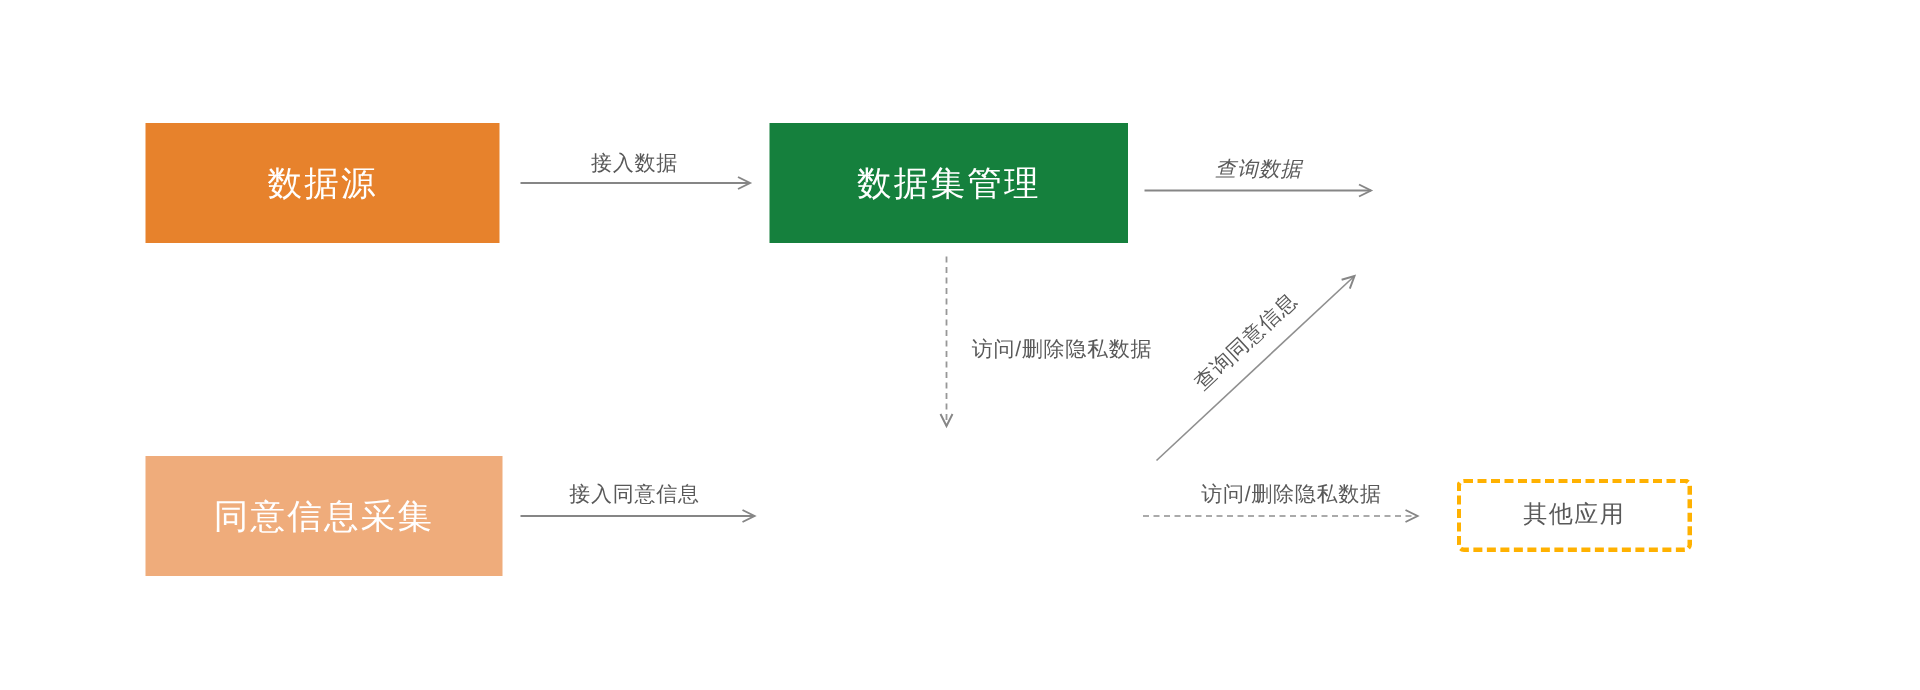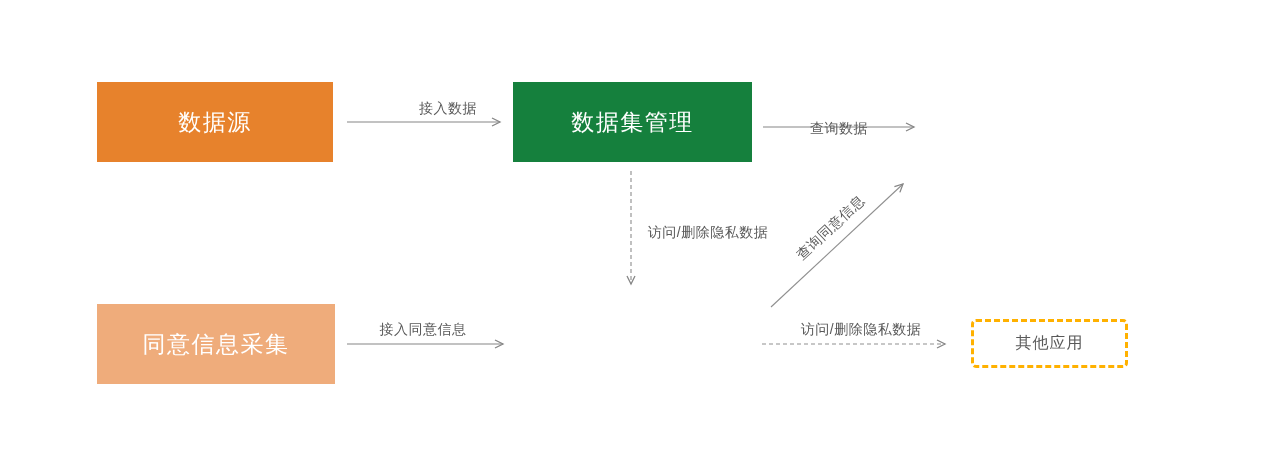--- a/index.html
+++ b/index.html
@@ -94,23 +94,23 @@
 
   <div class="node node-consent-collection">
     <span>同意信息采集</span>
   </div>
 
 
   <div class="node node-other-apps">
     <span>其他应用</span>
   </div>
 
-  <div class="edge-label" style="left:448px; top:109px;font-family:Liberation Mono, monospace;">接入数据</div>
+  <div class="edge-label" style="left:423px; top:109px;font-family:Liberation Mono, monospace;">接入数据</div>
 
-  <div class="edge-label" style="left:839px; top:129px;">查询数据</div>
+  <div class="edge-label" style="left:839px; top:113px;font-style:italic;">查询数据</div>
 
   <div class="edge-label" style="left:708px; top:233px;">访问/删除隐私数据</div>
 
   <div class="edge-label rotated" style="left:831px; top:228px;">查询同意信息</div>
 
   <div class="edge-label" style="left:423px; top:330px;font-family:Liberation Mono, monospace;">接入同意信息</div>
 
   <div class="edge-label" style="left:861px; top:330px;">访问/删除隐私数据</div>
 
 </div>

